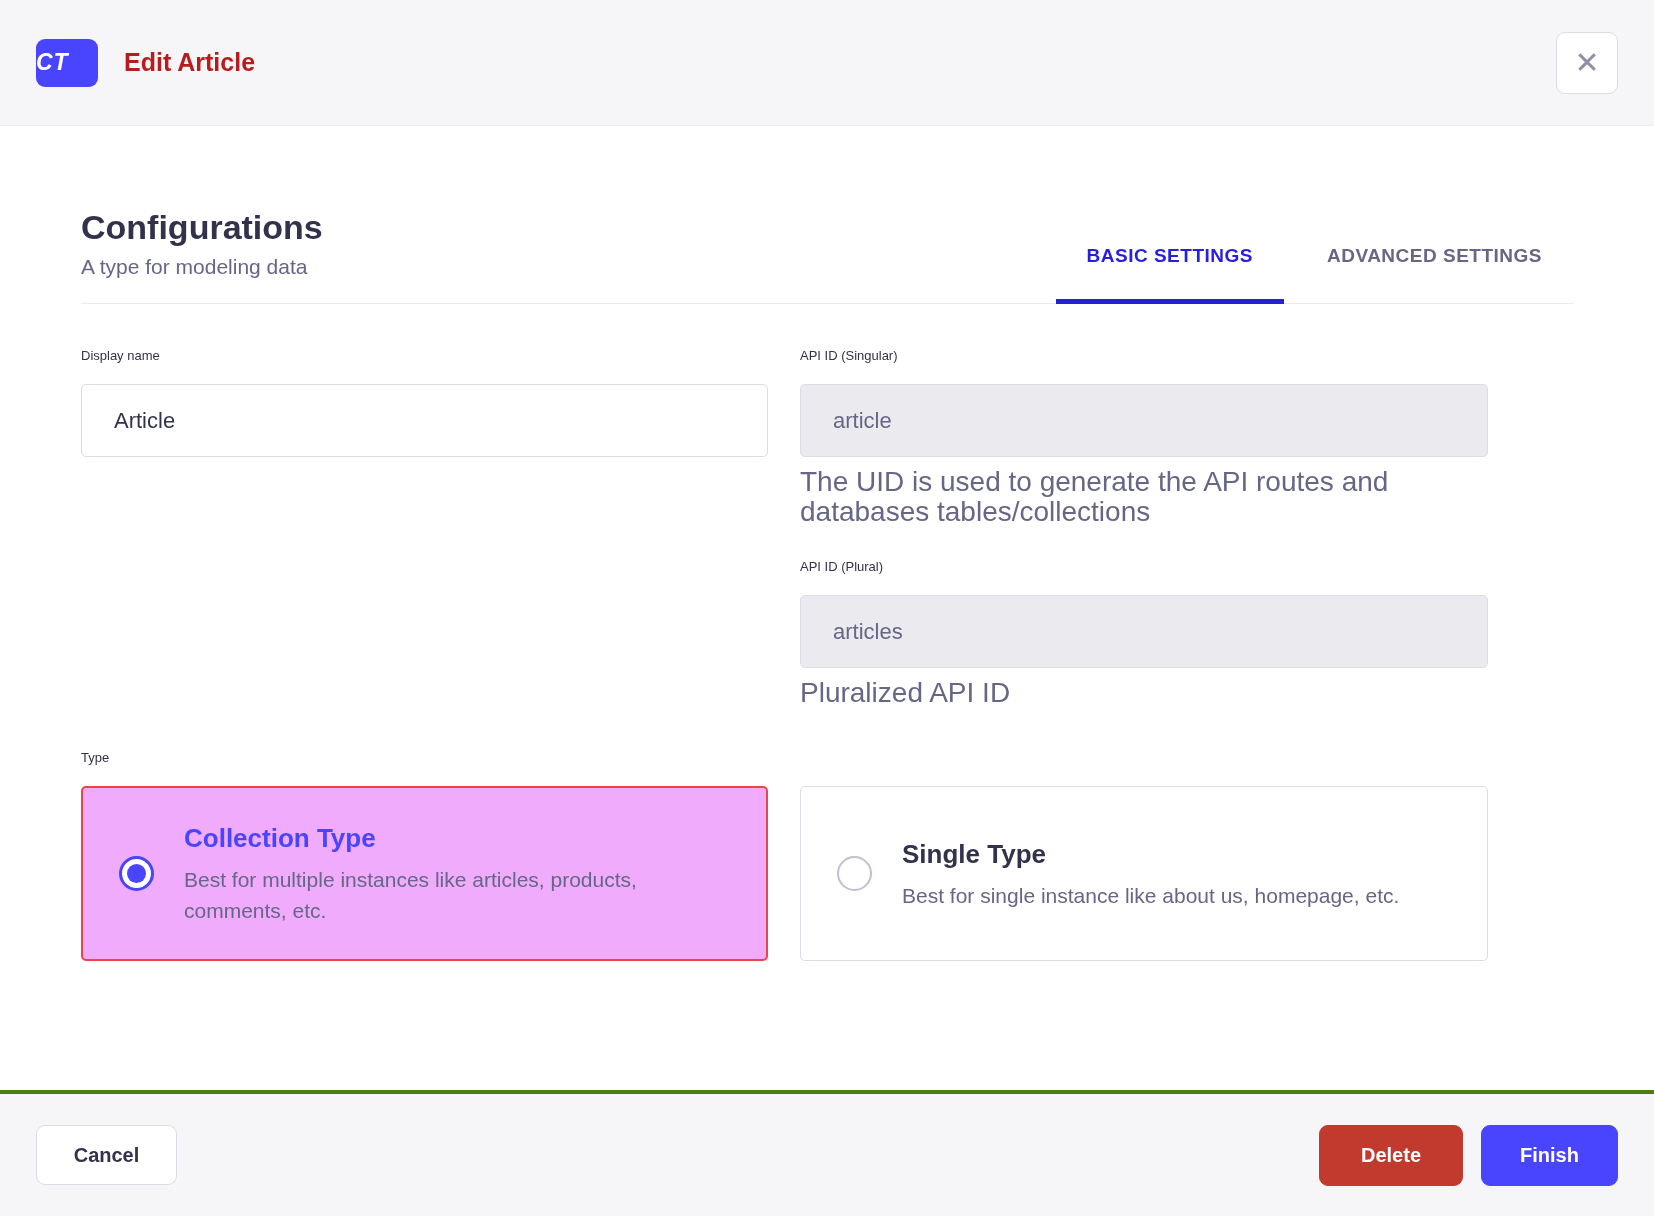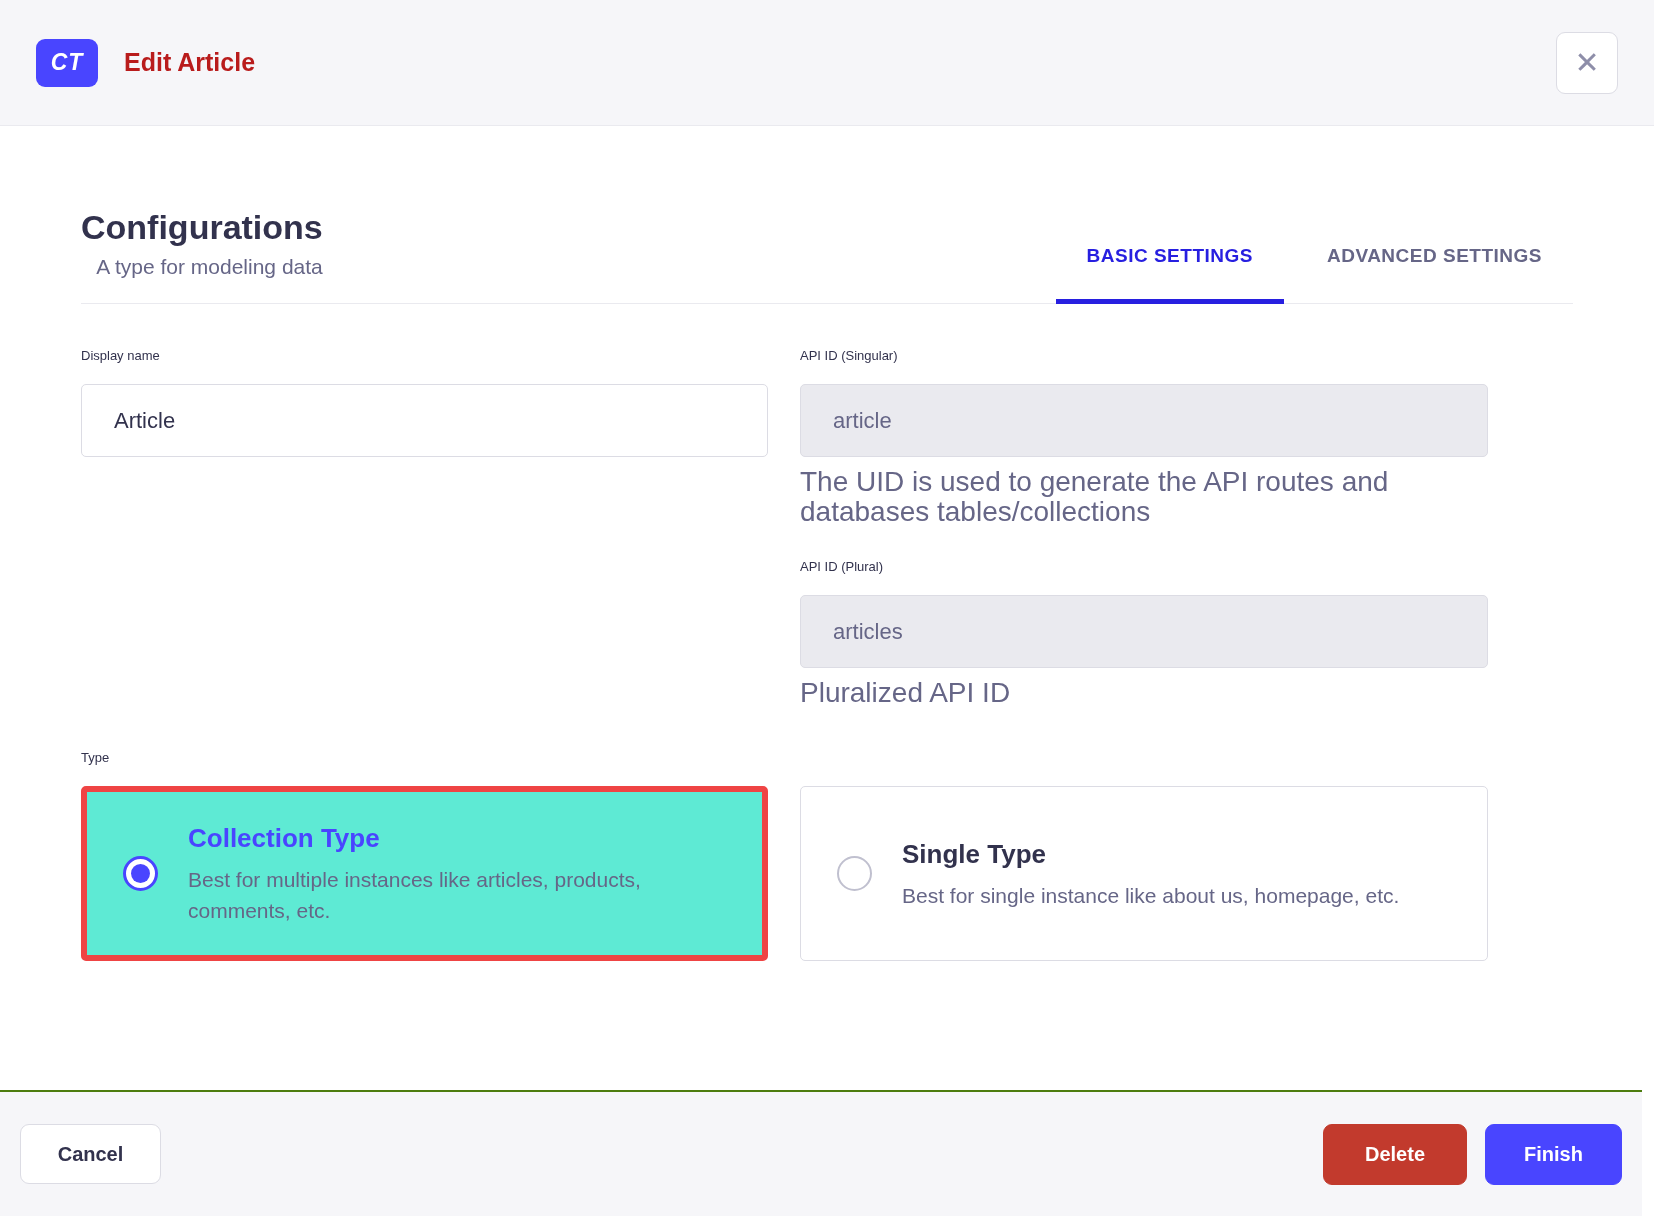--- a/index.html
+++ b/index.html
@@ -22,21 +22,21 @@
     padding: 0 36px;
   }
   .ct-badge {
     width: 62px; height: 48px;
     background: #4945ff;
     border-radius: 9px;
     color: #ffffff;
     font-weight: bold;
     font-style: italic;
     font-size: 23px;
-    display: flex; align-items: center; justify-content: center;
+    display: flex; align-items: center; justify-content: flex-start;
     letter-spacing: 1px;
   }
   .modal-title {
     margin-left: 26px;
     font-size: 25px;
     font-weight: bold;
     color: #b91c1c;
   }
   .close-btn {
     margin-left: auto;
@@ -53,21 +53,21 @@
 
   
   .modal-body { padding: 79px 81px 0 81px; }
 
   .section-header {
     display: flex;
     justify-content: space-between;
     align-items: flex-end;
     border-bottom: 1px solid #eaeaef;
   }
-  .section-titles { padding-bottom: 24px; text-align: right; }
+  .section-titles { padding-bottom: 24px; }
   .section-title { font-size: 34px; font-weight: bold; color: #32324d; line-height: 44px; }
   .section-subtitle { font-size: 21px; color: #666687; margin-top: 6px; }
 
   .tabs { display: flex; align-items: center; gap: 12px; }
   .tab {
     position: relative;
     font-size: 19px;
     font-weight: bold;
     letter-spacing: 0.5px;
     padding: 0 31px 36px 31px;
@@ -135,22 +135,22 @@
   }
   .type-card {
     height: 175px;
     border-radius: 5px;
     display: flex;
     align-items: center;
     padding: 0 36px;
     cursor: pointer;
   }
   .type-card.selected {
-    background: #5eead4;
-    border: 6px solid #ef4444;
+    background: #f0abfc;
+    border: 2px solid #ef4444;
   }
   .type-card.unselected {
     background: #ffffff;
     border: 1px solid #dcdce4;
   }
   .radio-outer {
     flex: 0 0 auto;
     width: 35px; height: 35px;
     border-radius: 50%;
     background: #ffffff;
@@ -161,27 +161,27 @@
   .radio-dot { width: 19px; height: 19px; border-radius: 50%; background: #4945ff; }
   .type-texts { margin-left: 30px; max-width: 545px; }
   .type-title { font-size: 26px; font-weight: bold; line-height: 34px; }
   .selected .type-title { color: #4945ff; }
   .unselected .type-title { color: #32324d; }
   .type-desc { margin-top: 9px; font-size: 21px; color: #666687; line-height: 31px; }
 
   
   .modal-footer {
     position: absolute;
-    left: 0; right: 12px; bottom: 0;
+    left: 0; right: 0; bottom: 0;
     height: 126px;
     background: #f6f6f9;
-    border-top: 2px solid #4d7c0f;
+    border-top: 4px solid #4d7c0f;
     display: flex;
     align-items: center;
-    padding: 0 20px;
+    padding: 0 36px;
   }
   .btn {
     font-family: "Liberation Sans", sans-serif;
     font-size: 20px;
     font-weight: bold;
     border-radius: 9px;
     cursor: pointer;
     display: flex; align-items: center; justify-content: center;
   }
   .btn-cancel {

